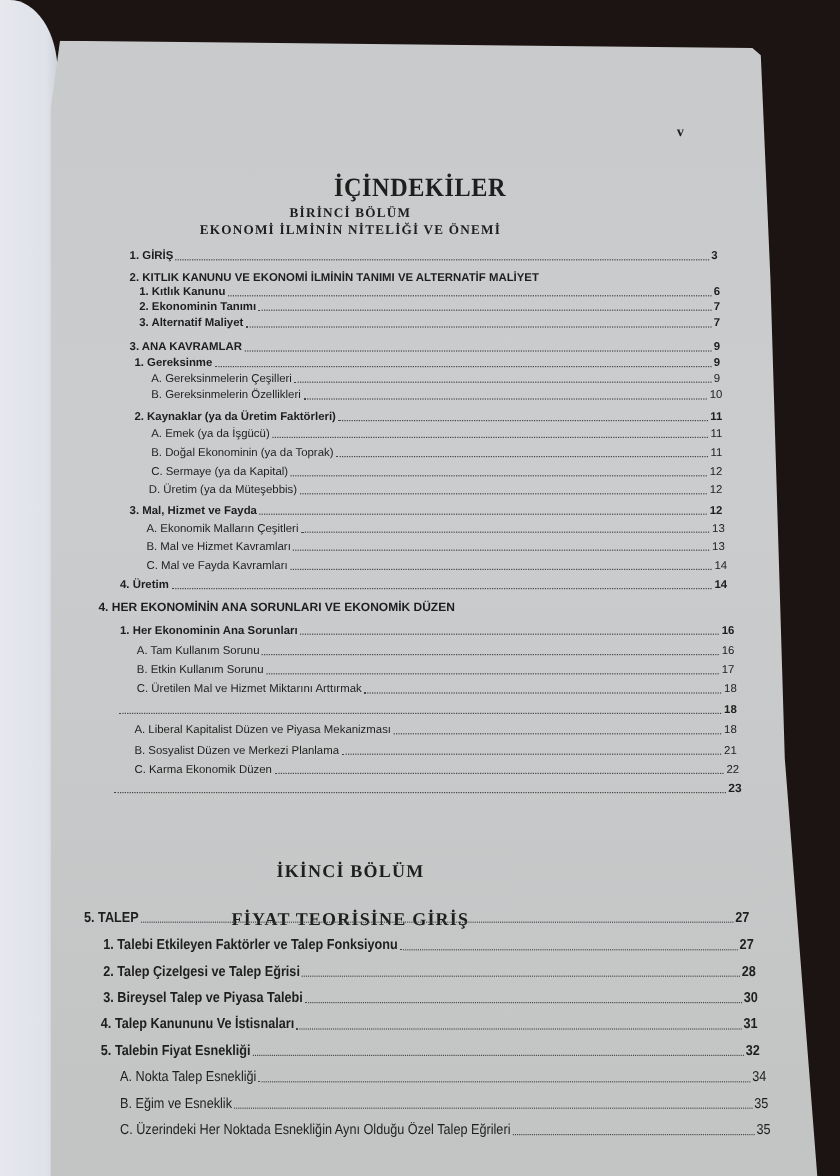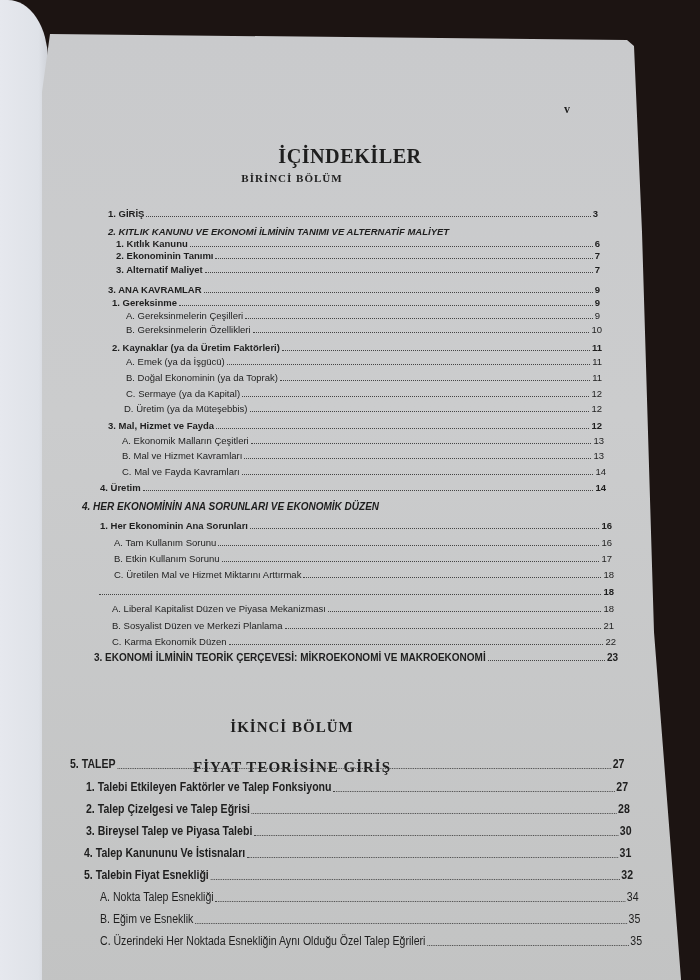--- a/index.html
+++ b/index.html
@@ -38,34 +38,35 @@
   .entry {
     position:absolute; display:flex; align-items:flex-end; white-space:nowrap;
     font-size:9.5px; line-height:12px;
   }
   .entry .label { padding-right:1px; }
   .entry .dots {
     flex:1; border-bottom:1.5px dotted #444; margin:0 1px 3px 1px; height:1px;
   }
   .entry .num { padding-left:1px; }
   .entry.bold .label, .entry.bold .num { font-weight:bold; }
-  .entry.head .label { font-weight:bold;font-style:italic; }
+  .entry.head .label { font-weight:bold; }
   .entry.big { font-size:12px; line-height:15px; transform:scaleX(0.88); transform-origin:left bottom; }
 </style>
 </head>
 <body>
 
 <div class="left-page"></div>
 <div class="page"></div>
 
 <div class="page-number">v</div>
 <div class="toc-title">İÇİNDEKİLER</div>
 
 <div class="part-head" style="top:172px">
   <div class="l1">BİRİNCİ BÖLÜM</div>
+  <div class="l2">EKONOMİ İLMİNİN NİTELİĞİ VE ÖNEMİ</div>
 </div>
 
 <div class="entry bold" style="left:108px;width:490px;top:208px">
     <span class="label">1. GİRİŞ</span>
     <span class="dots"></span>
     <span class="num">3</span>
   </div>
 <div class="entry head" style="left:108px;width:490px;top:226px">
     <span class="label">2. KITLIK KANUNU VE EKONOMİ İLMİNİN TANIMI VE ALTERNATİF MALİYET</span>
   </div>
@@ -192,21 +193,20 @@
     <span class="label">B. Sosyalist Düzen ve Merkezi Planlama</span>
     <span class="dots"></span>
     <span class="num">21</span>
   </div>
 <div class="entry" style="left:112px;width:504px;top:636px">
     <span class="label">C. Karma Ekonomik Düzen</span>
     <span class="dots"></span>
     <span class="num">22</span>
   </div>
 <div class="entry bold" style="left:94px;width:524px;top:652px;font-size:10px">
-    <span class="label">3. EKONOMİ İLMİNİN TEORİK ÇERÇEVESİ:  MİKROEKONOMİ VE MAKROEKONOMİ</span>
     <span class="dots"></span>
     <span class="num">23</span>
   </div>
 
 <div class="part-head p2" style="top:697px">
   <div class="l1">İKİNCİ BÖLÜM</div>
   <div class="l2">FİYAT TEORİSİNE GİRİŞ</div>
 </div>
 
 <div class="entry big bold" style="left:70px;width:630px;top:757px">

